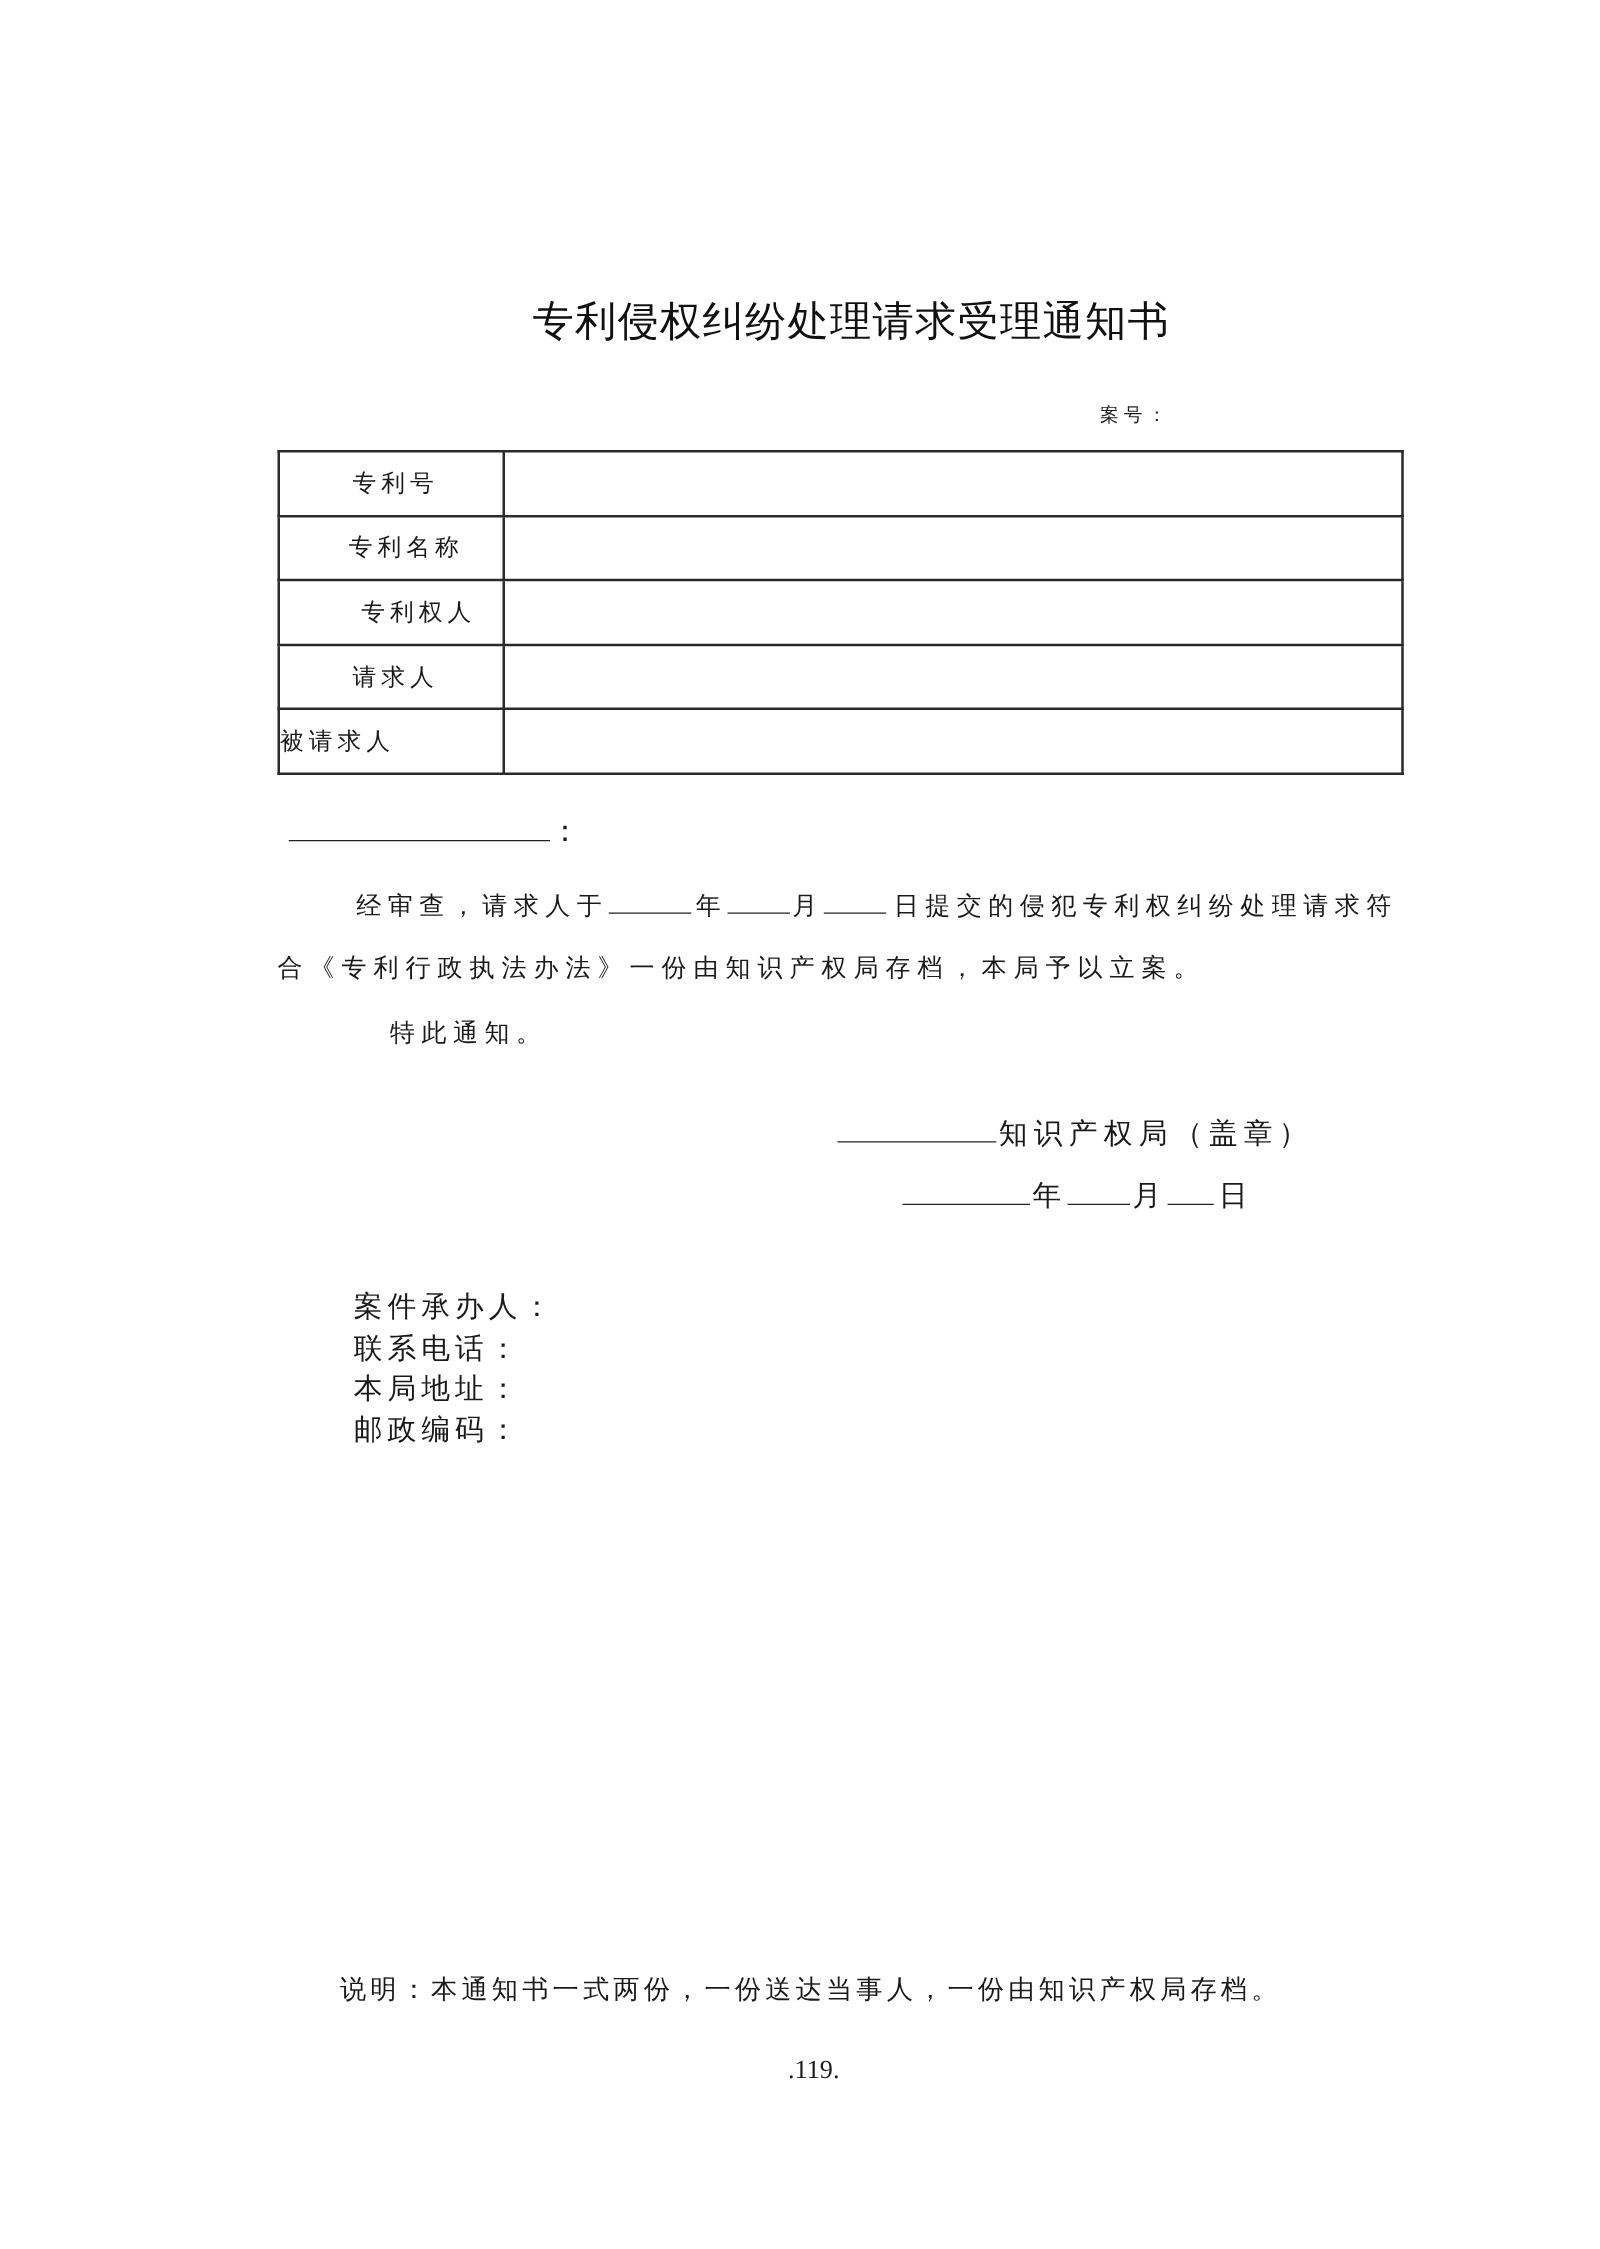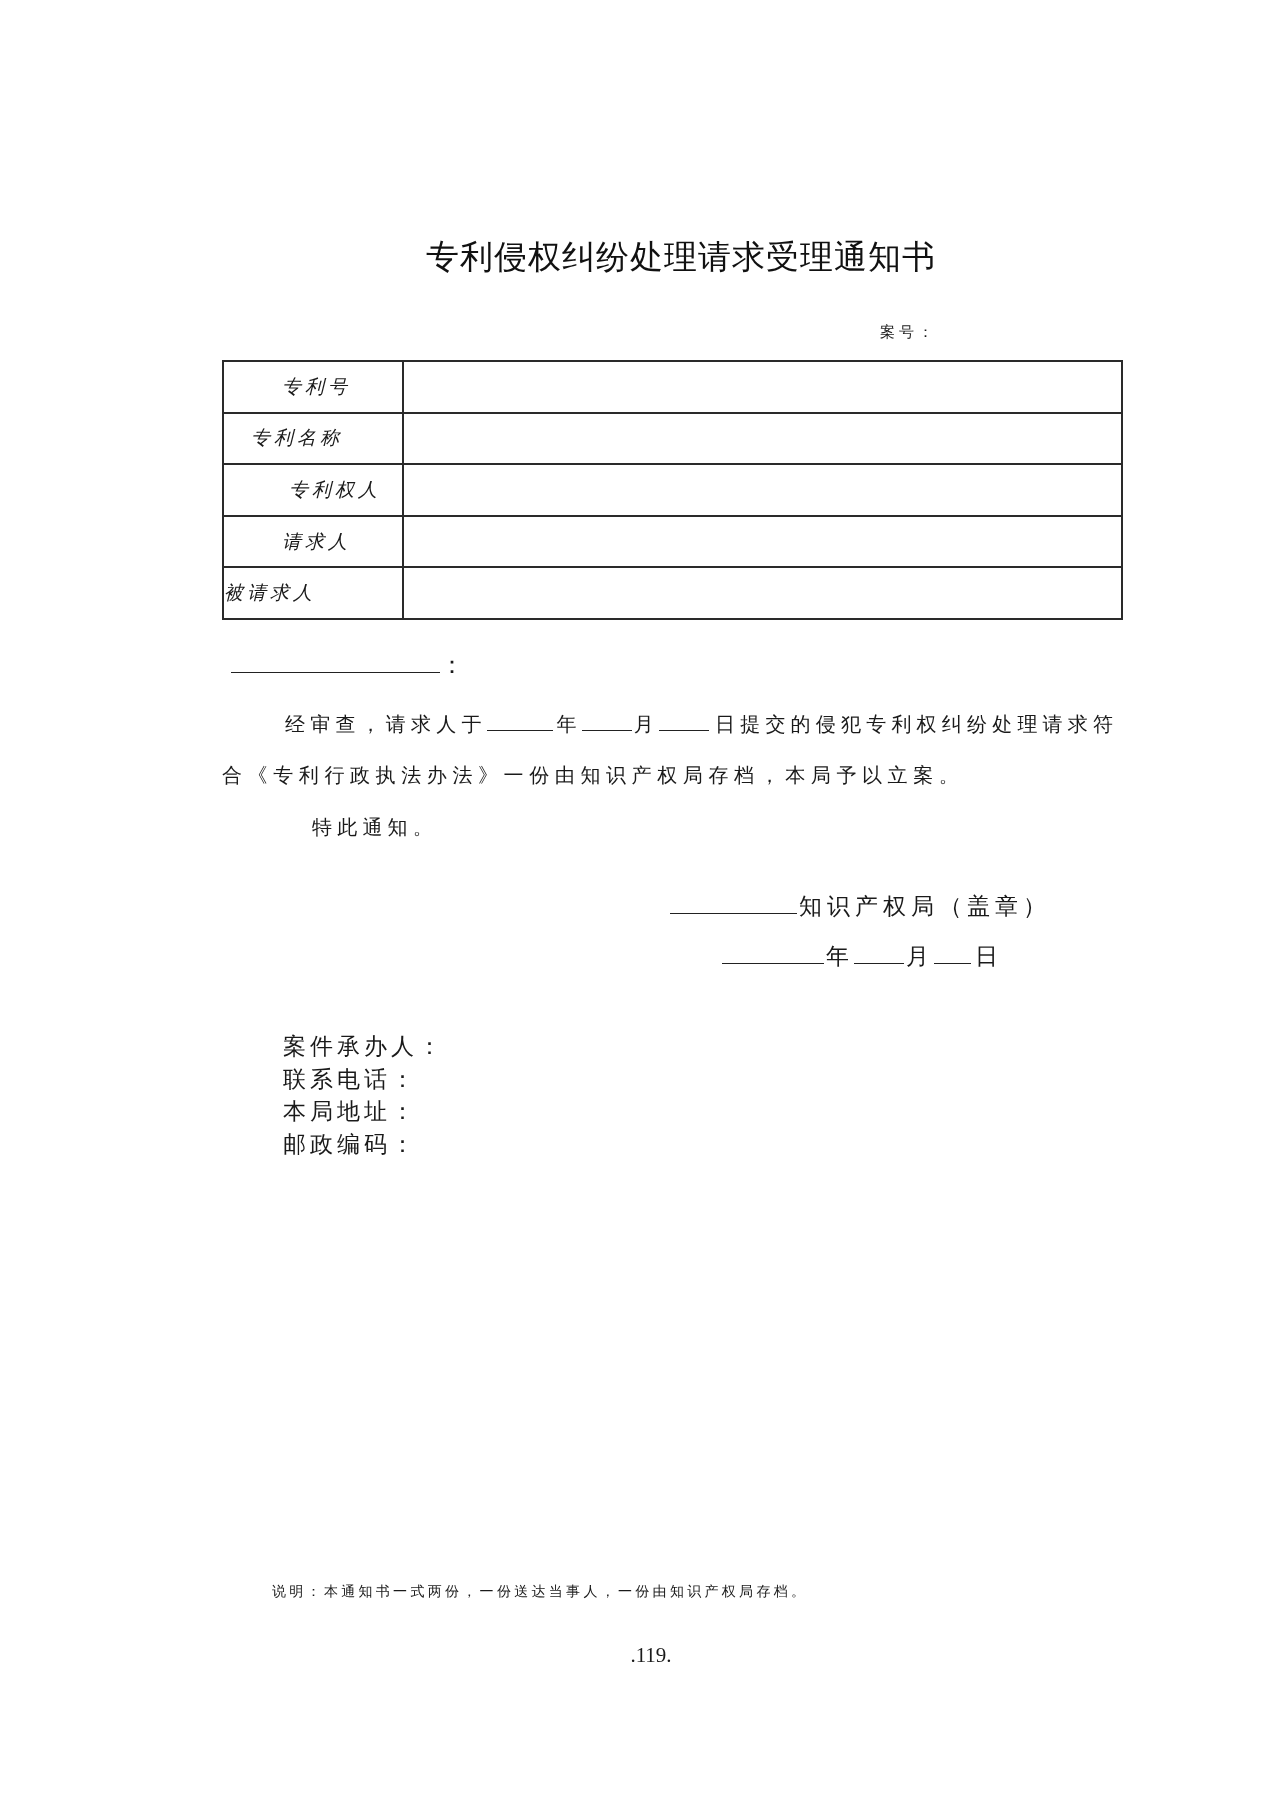--- a/index.html
+++ b/index.html
@@ -18,21 +18,21 @@
   .case-no {
     left: 880px; top: 318px; font-size: 15px; line-height: 28px; letter-spacing: 4px;
   }
 
   table.info {
     position: absolute; left: 222px; top: 360px; width: 901px; height: 260px;
     border-collapse: collapse; table-layout: fixed;
   }
   table.info td {
     border: 2px solid #2a2a2a; height: 48px; padding: 0;
-    font-size: 19px; letter-spacing: 4px; vertical-align: middle; font-style: italic;
+    font-size: 19px; letter-spacing: 4px; vertical-align: middle;
   }
   table.info td.label { width: 178px; }
   table.info td.label span { display: inline-block; }
 
   .uline { display: inline-block; border-bottom: 1.5px solid #222; height: 22px; vertical-align: baseline; }
 
   .addressee { left: 231px; top: 650px; font-size: 24px; line-height: 28px; }
   .addressee .uline { width: 209px; }
 
   .para {
@@ -49,40 +49,40 @@
   .sig-agency { left: 670px; top: 891px; }
   .sig-agency .uline { width: 127px; margin-right: 2px; }
   .sig-date { left: 722px; top: 941px; }
   .sig-date .ud1 { width: 102px; margin-right: 2px; }
   .sig-date .ud2 { width: 50px; margin-right: 2px; }
   .sig-date .ud3 { width: 37px; margin-right: 4px; }
 
   .contacts { left: 283px; top: 1030px; font-size: 23px; line-height: 32.5px; letter-spacing: 4px; }
   .contacts div { height: 32.5px; }
 
-  .note { left: 272px; top: 1579px; font-size: 14px; line-height: 24px; letter-spacing: 3.3px; }
+  .note { left: 272px; top: 1579px; font-size: 21px; line-height: 24px; letter-spacing: 3.3px; }
   .page-no {
     left: 0; width: 1302px; top: 1642px; text-align: center;
     font-family: "Liberation Serif", "DejaVu Serif", serif; font-size: 21px; line-height: 26px;
   }
 </style>
 </head>
 <body>
 
 <div class="abs title">专利侵权纠纷处理请求受理通知书</div>
 <div class="abs case-no">案号：</div>
 
 <table class="info">
   <tbody>
       <tr>
     <td class="label"><span style="padding-left:58px">专利号</span></td>
     <td></td>
   </tr>
   <tr>
-    <td class="label"><span style="padding-left:27px">专利名称</span></td>
+    <td class="label"><span style="padding-left:55px">专利名称</span></td>
     <td></td>
   </tr>
   <tr>
     <td class="label"><span style="padding-left:65px">专利权人</span></td>
     <td></td>
   </tr>
   <tr>
     <td class="label"><span style="padding-left:58px">请求人</span></td>
     <td></td>
   </tr>

